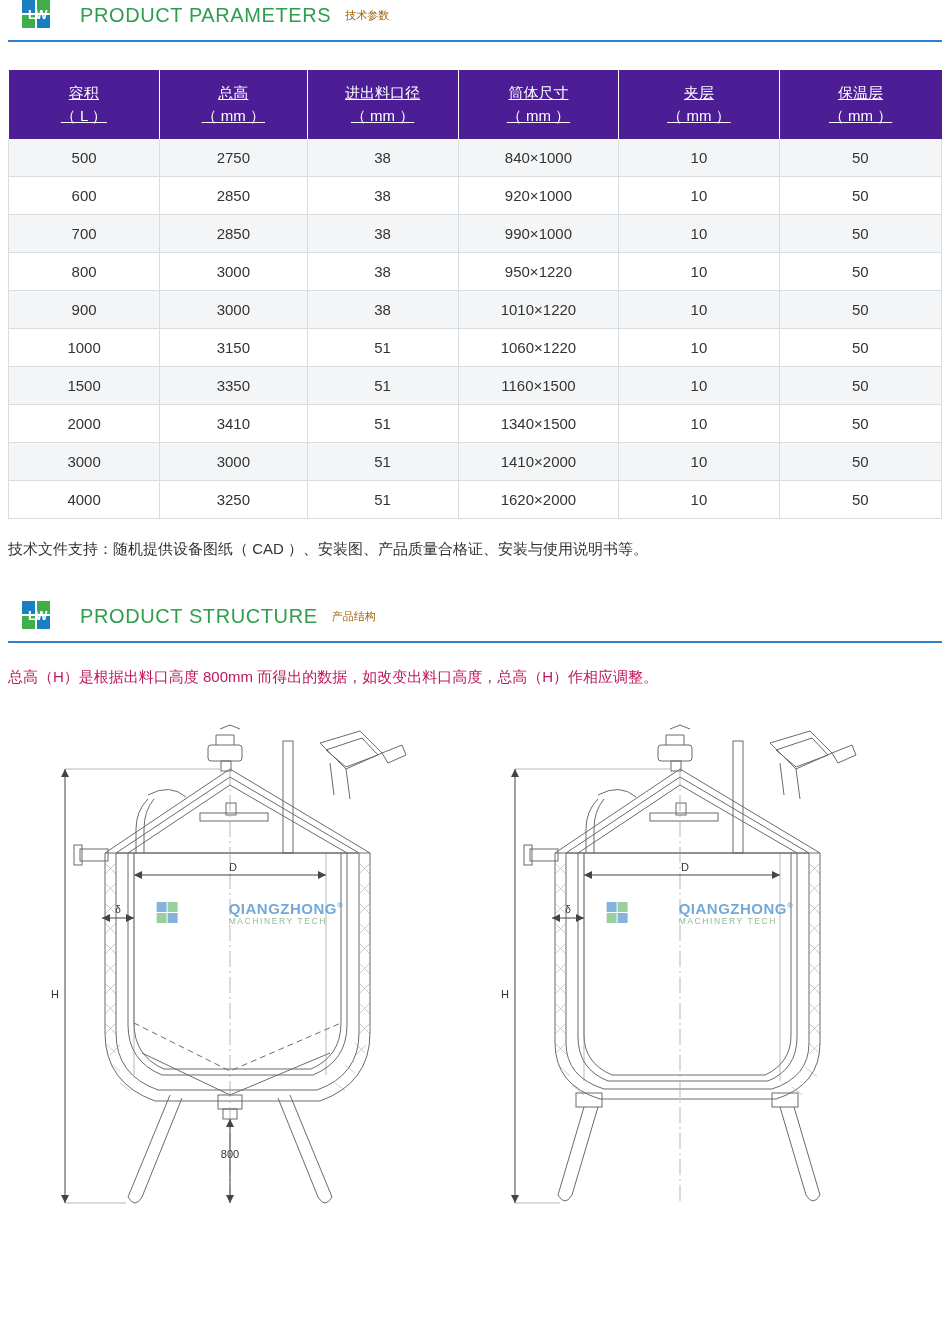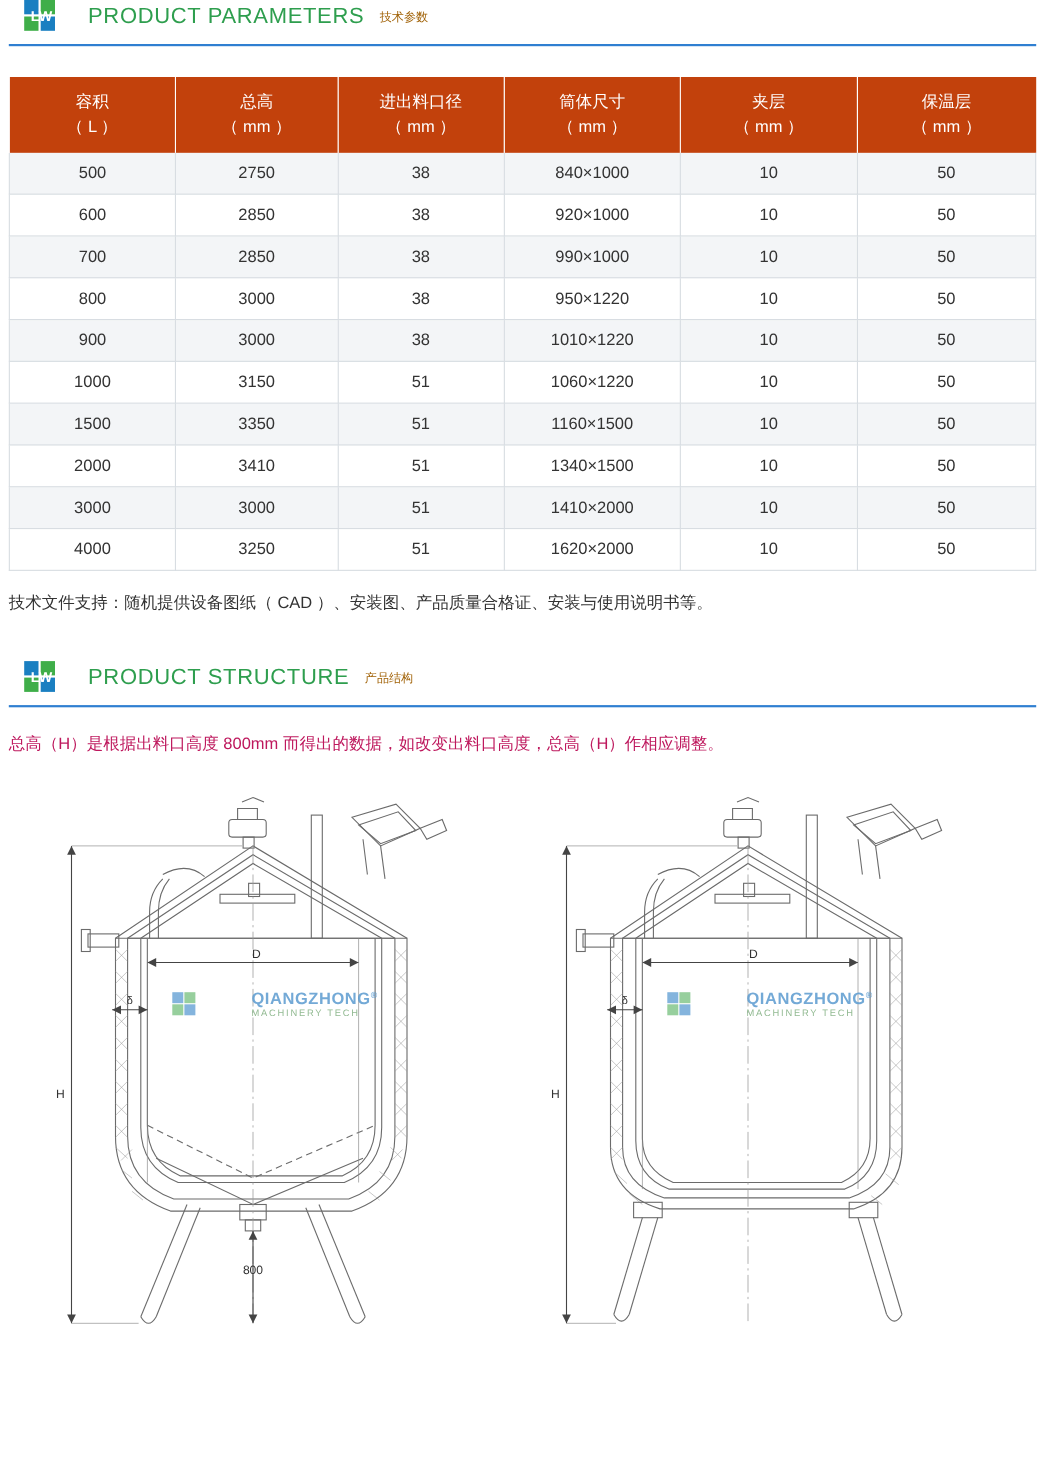--- a/index.html
+++ b/index.html
@@ -72,29 +72,30 @@
   .table-wrap {
     margin: 28px 8px 0 8px;
   }
   table.params {
     width: 100%;
     border-collapse: collapse;
     table-layout: fixed;
     font-size: 15px;
   }
   table.params th {
-    background: #c2410c;
+    background: #4c1d95;
     color: #ffffff;
     font-weight: normal;
     font-size: 15px;
     line-height: 1.5;
     padding: 12px 2px;
     border-right: 1px solid #ffffff;
     text-align: center;
     vertical-align: middle;
+    text-decoration: underline;
   }
   table.params th:last-child { border-right: none; }
   table.params td {
     text-align: center;
     padding: 10px 2px;
     border-right: 1px solid #d8dde2;
     border-bottom: 1px solid #d8dde2;
     color: #333;
     font-size: 15px;
   }

